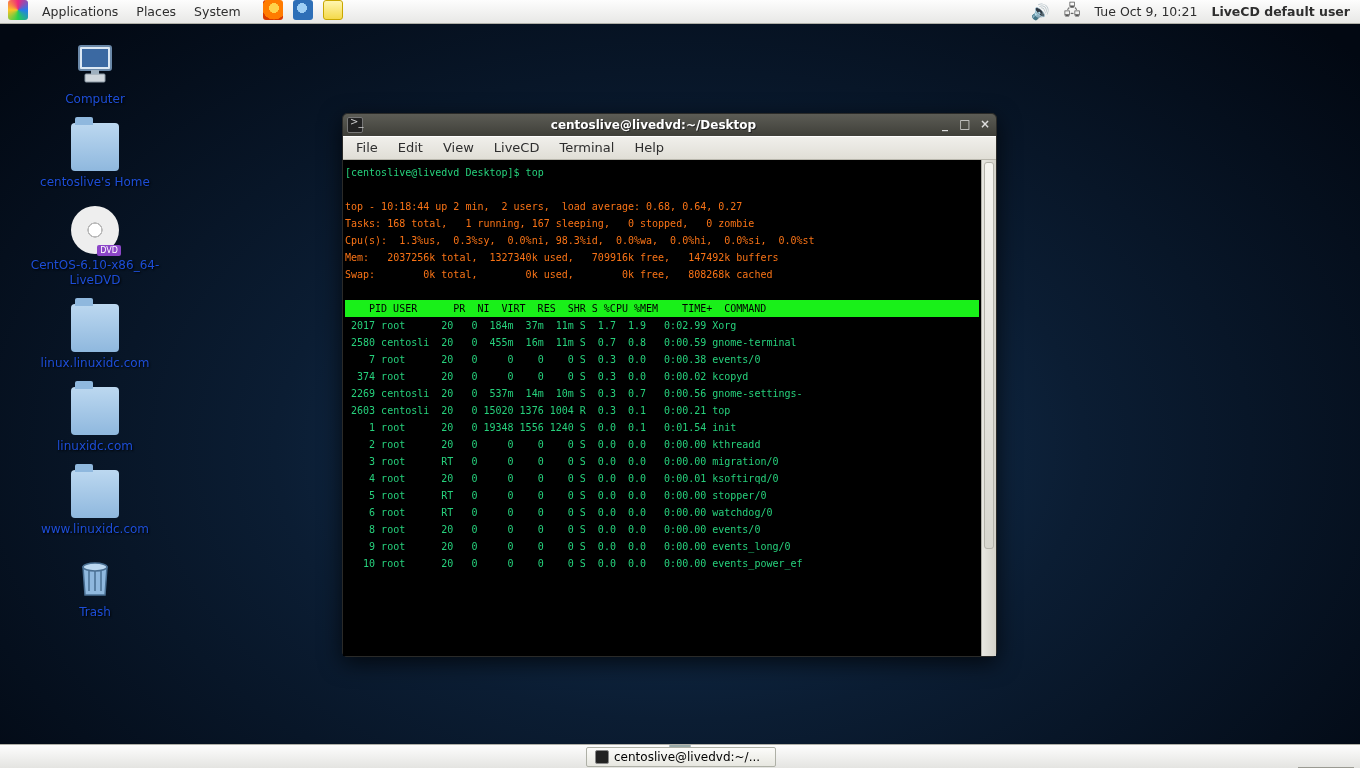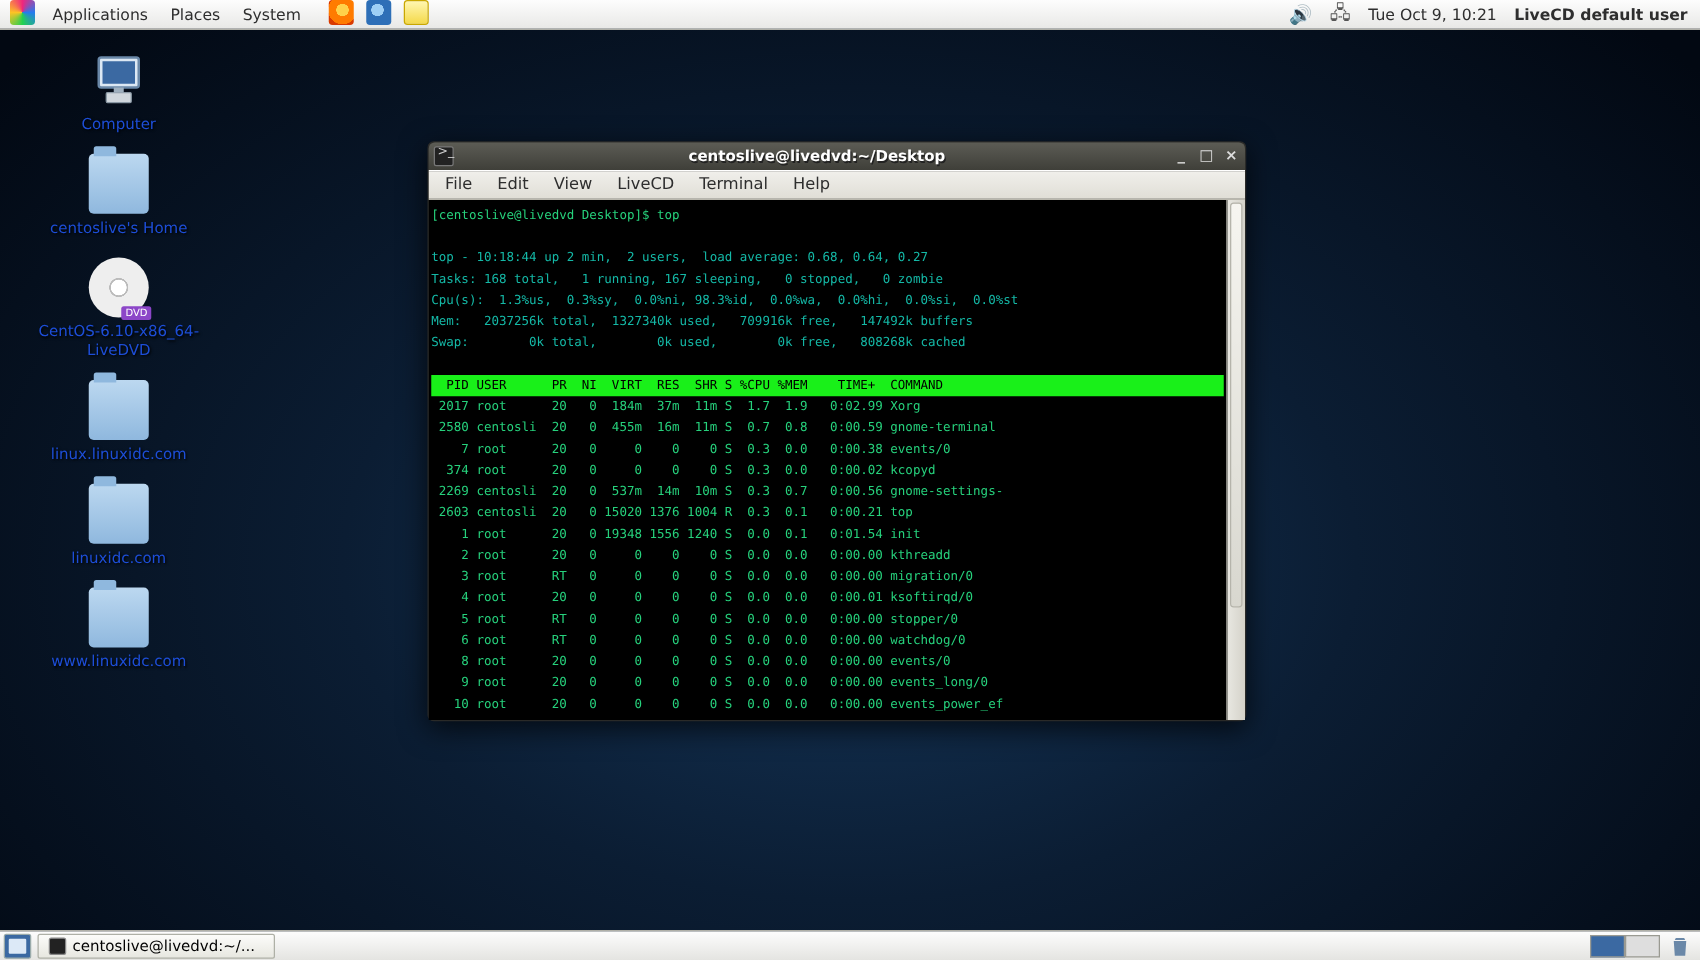--- a/index.html
+++ b/index.html
@@ -35,21 +35,21 @@
 .dicon .lbl { color: #1d4ed8; font-size: 12px; text-shadow: 1px 1px 2px #000; line-height: 1.25; }
 .folder-glyph { background: linear-gradient(#bcd8f0,#8fb8de); border-radius: 4px; position:relative;}
 .folder-glyph::before{content:"";position:absolute;top:-6px;left:4px;width:18px;height:8px;background:#8fb8de;border-radius:2px 2px 0 0;}
 .computer-glyph svg{width:48px;height:48px;}
 .disc-glyph{background:radial-gradient(circle,#fff 0 18%,#bbb 19% 22%,#eee 23% 100%);border-radius:50%;position:relative;}
 .disc-glyph::after{content:"DVD";position:absolute;bottom:-2px;right:-2px;background:#8c46c8;color:#fff;font-size:8px;padding:1px 3px;border-radius:2px;}
 .trash-glyph svg{width:48px;height:48px;}
 
 
 .termwin {
-  position: absolute; left: 342px; top: 113px; width: 655px; height: 464px;
+  position: absolute; left: 342px; top: 113px; width: 655px; height: 544px;
   background: #3a3a37; border: 1px solid #2a2a28; border-radius: 5px;
   box-shadow: 0 6px 22px rgba(0,0,0,.7);
   display: flex; flex-direction: column;
 }
 .titlebar {
   height: 22px; background: linear-gradient(#5c5c55,#3f3f39);
   border-radius: 5px 5px 0 0; display:flex;align-items:center;color:#fff;font-size:12px;font-weight:bold;
   padding: 0 4px;
 }
 .titlebar .ticon{width:16px;height:16px;background:#222;border:1px solid #777;border-radius:2px;margin-right:6px;position:relative;}
@@ -60,29 +60,29 @@
 .menubar{height:24px;background:linear-gradient(#f0efeb,#e0ded6);border-bottom:1px solid #b9b7ad;border-top:1px solid #fff;
   display:flex;align-items:center;font-size:13px;color:#2e2e2e;padding-left:4px;gap:2px;}
 .menubar .mi{padding:0 9px;line-height:24px;cursor:pointer;}
 
 .termbody{flex:1;display:flex;background:#000;}
 .termtext{
   flex:1; font-family:"DejaVu Sans Mono","Liberation Mono",monospace;
   font-size:10px; line-height:17px; color:#26d17c; padding:4px 2px 4px 2px;
   white-space:pre; overflow:hidden;
 }
-.termtext .hdr{background:#19f019;color:#000;display:block;}
-.termtext .cyan{color:#14b8a6;}
+.termtext .hdr{background:#19f019;color:#000;display:block;padding-left:12px;}
+.termtext .cyan{color:#f97316;}
 .scroll{width:15px;background:linear-gradient(90deg,#e8e7e1,#d4d2c9);border-left:1px solid #b0afa7;position:relative;}
 .scroll .thumb{position:absolute;left:2px;right:2px;top:2px;height:78%;background:linear-gradient(#f6f5f0,#d8d7cf);border:1px solid #b5b4ab;border-radius:3px;}
 
 
 .bottom-panel{position:absolute;left:0;right:0;bottom:0;height:24px;
   background:linear-gradient(#fdfdfd,#e4e4e1);border-top:1px solid #b0b0a8;
-  display:flex;align-items:center;font-size:12px;}
+  display:flex;align-items:center;font-size:12px;flex-direction:column;}
 .show-desktop{width:22px;height:20px;margin:0 3px;background:#3b69a2;border:1px solid #9aa;border-radius:2px;position:relative;}
 .show-desktop::after{content:"";position:absolute;inset:3px;background:#dce9f7;border-radius:1px;}
 .taskbtn{height:20px;line-height:20px;padding:0 8px;margin-left:2px;border:1px solid #aeb0a6;background:linear-gradient(#fcfcfa,#e7e7e0);border-radius:2px;display:flex;align-items:center;gap:5px;min-width:190px;}
 .taskbtn .ticon2{width:14px;height:14px;background:#222;border:1px solid #888;border-radius:2px;}
 .ws-switch{margin-left:auto;display:flex;gap:0;margin-right:6px;}
 .ws{width:28px;height:18px;border:1px solid #9a9a92;background:#dedede;}
 .ws.active{background:#3b69a2;}
 .trash-tray{width:20px;height:20px;margin-right:6px;}
 </style>
 </head>
@@ -131,20 +131,28 @@
       <div class="glyph folder-glyph"></div>
       <div class="lbl">linux.linuxidc.com</div>
     </div>
     <div class="dicon">
       <div class="glyph folder-glyph"></div>
       <div class="lbl">linuxidc.com</div>
     </div>
     <div class="dicon">
       <div class="glyph folder-glyph"></div>
       <div class="lbl">www.linuxidc.com</div>
+    </div>
+    <div class="dicon">
+      <div class="glyph trash-glyph"><svg viewBox="0 0 48 48">
+          <path fill="#8fb8de" stroke="#4a6f92" stroke-width="1.5" d="M12 14h24l-2 28H14L12 14z"></path>
+          <ellipse cx="24" cy="14" rx="12" ry="4" fill="#bcd8f0" stroke="#4a6f92" stroke-width="1.5"></ellipse>
+          <path stroke="#4a6f92" stroke-width="1.5" d="M18 18v20M24 18v20M30 18v20" fill="none"></path>
+        </svg></div>
+      <div class="lbl">Trash</div>
     </div>
   </div>
 
 <div class="termwin">
   <div class="titlebar">
     <span class="ticon"></span>
     <span class="ttitle">centoslive@livedvd:~/Desktop</span>
     <span class="winbtns">
       <span class="winbtn">_</span>
       <span class="winbtn">□</span>

